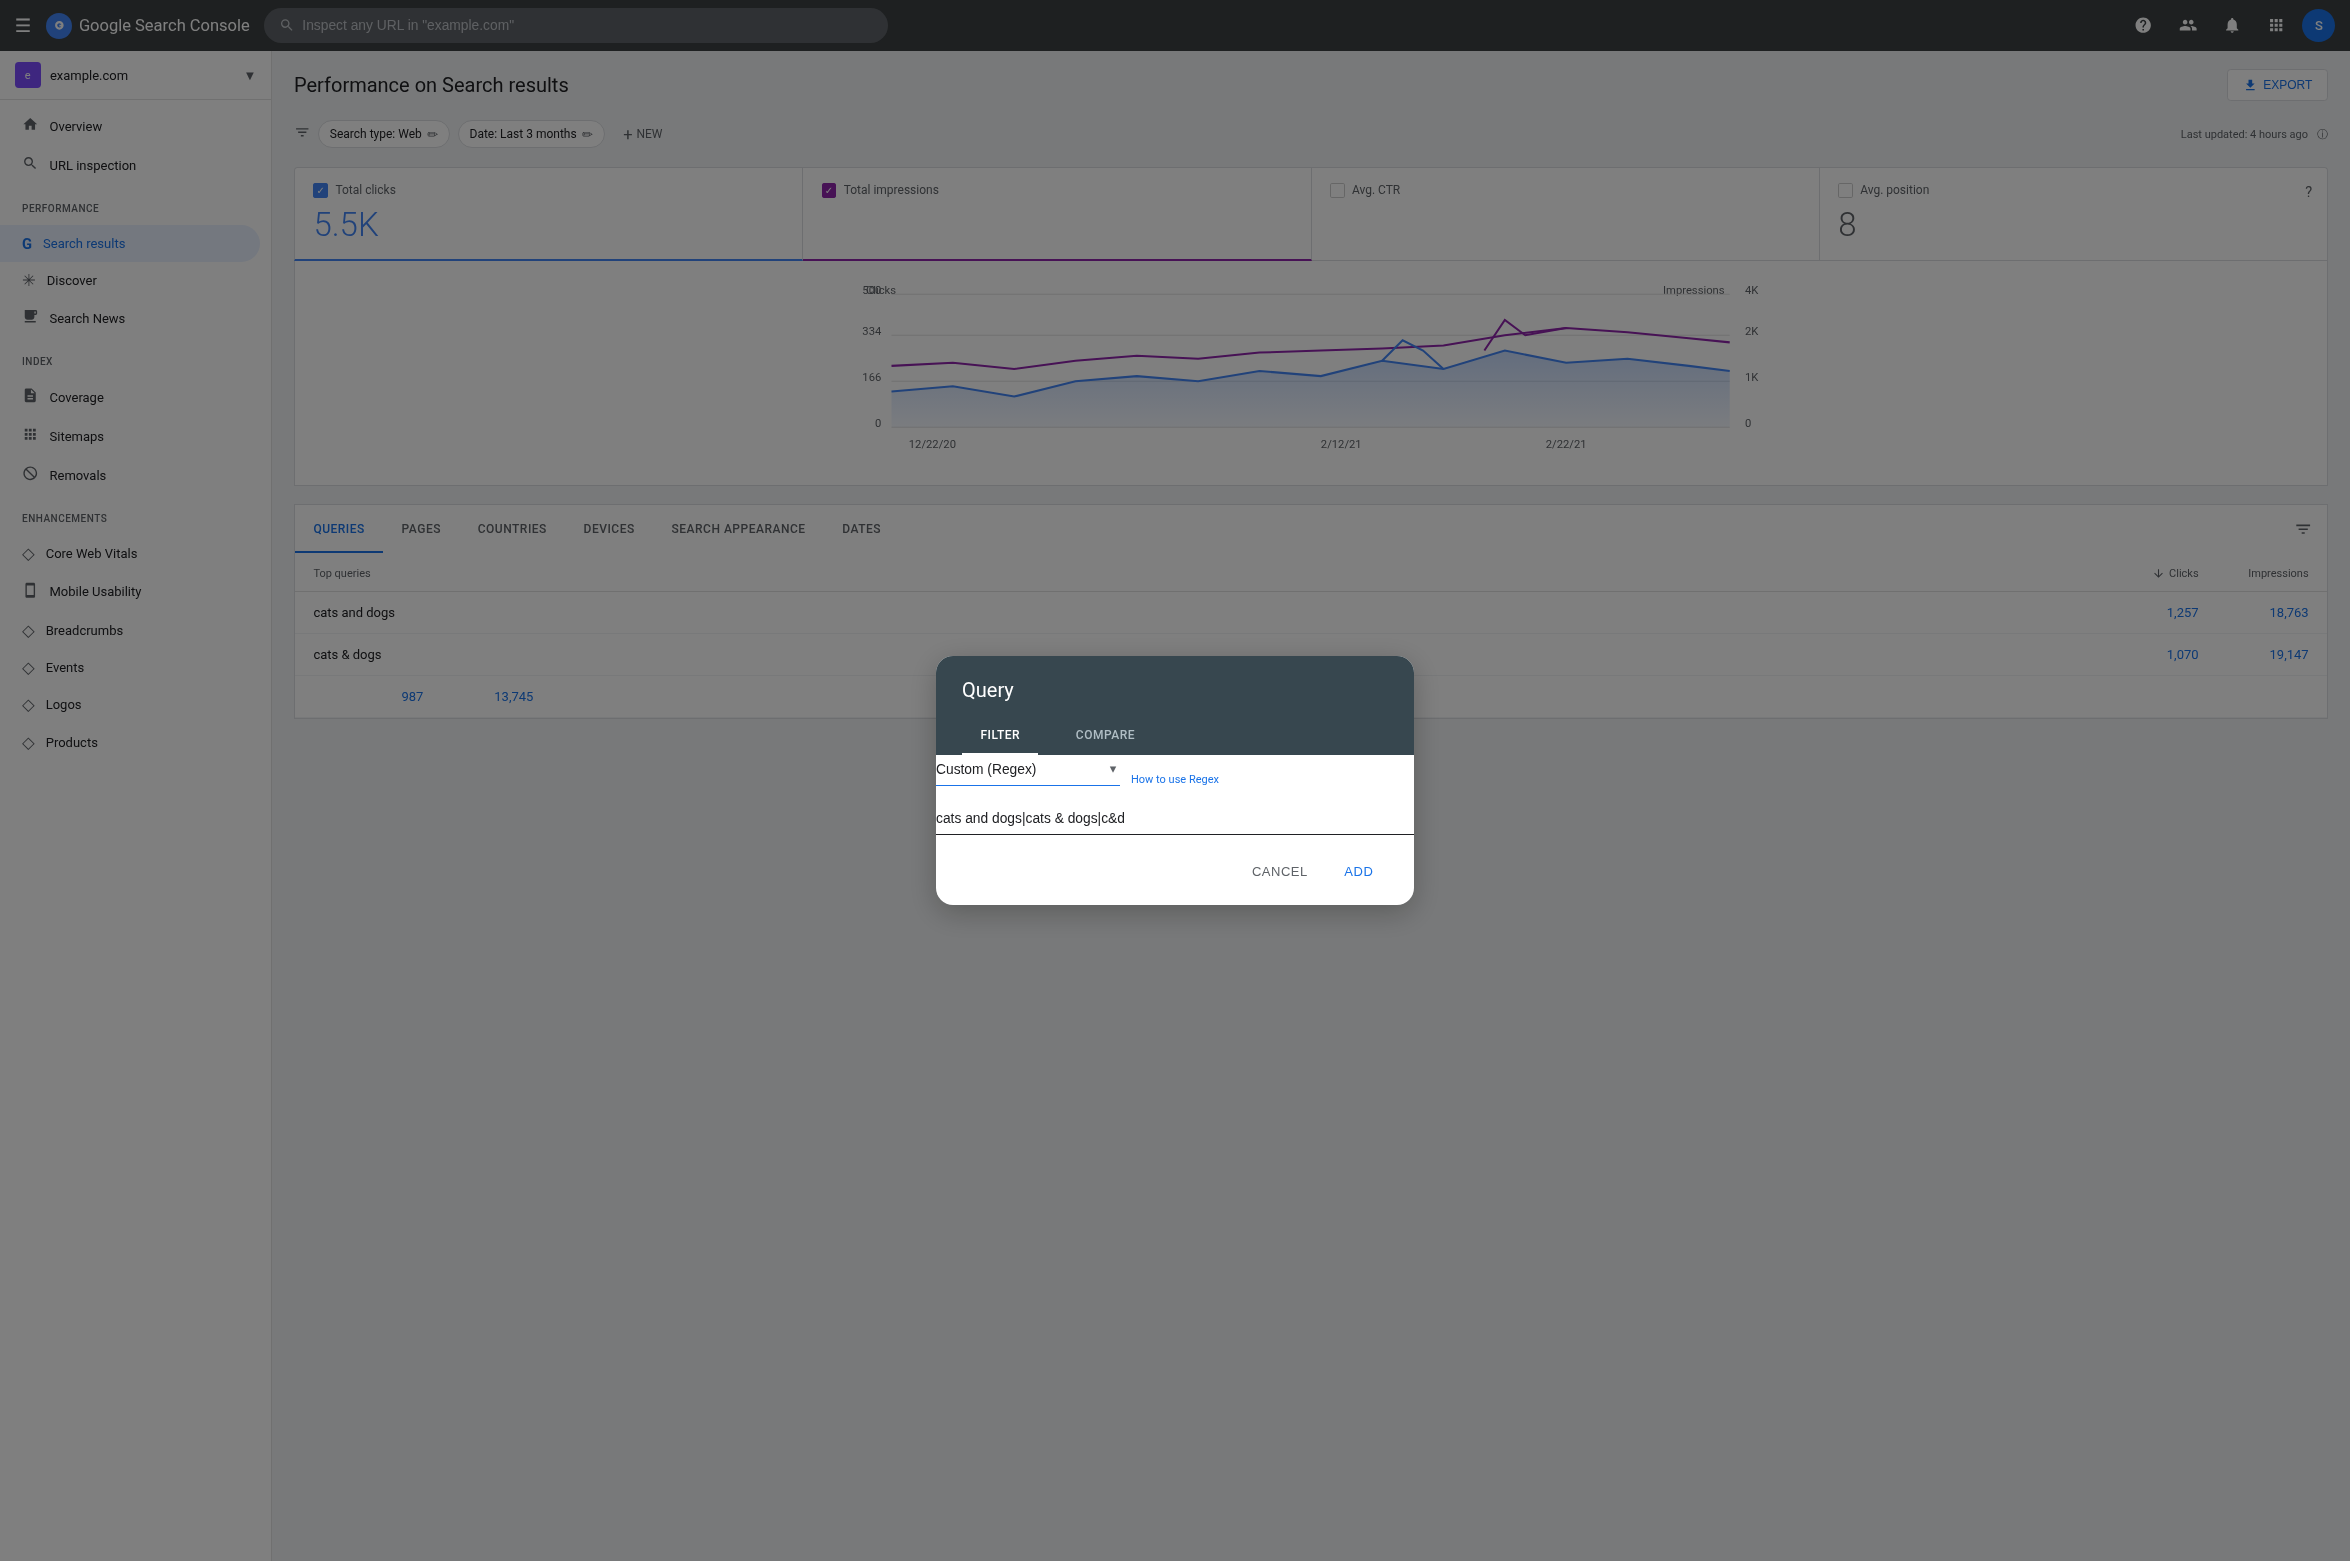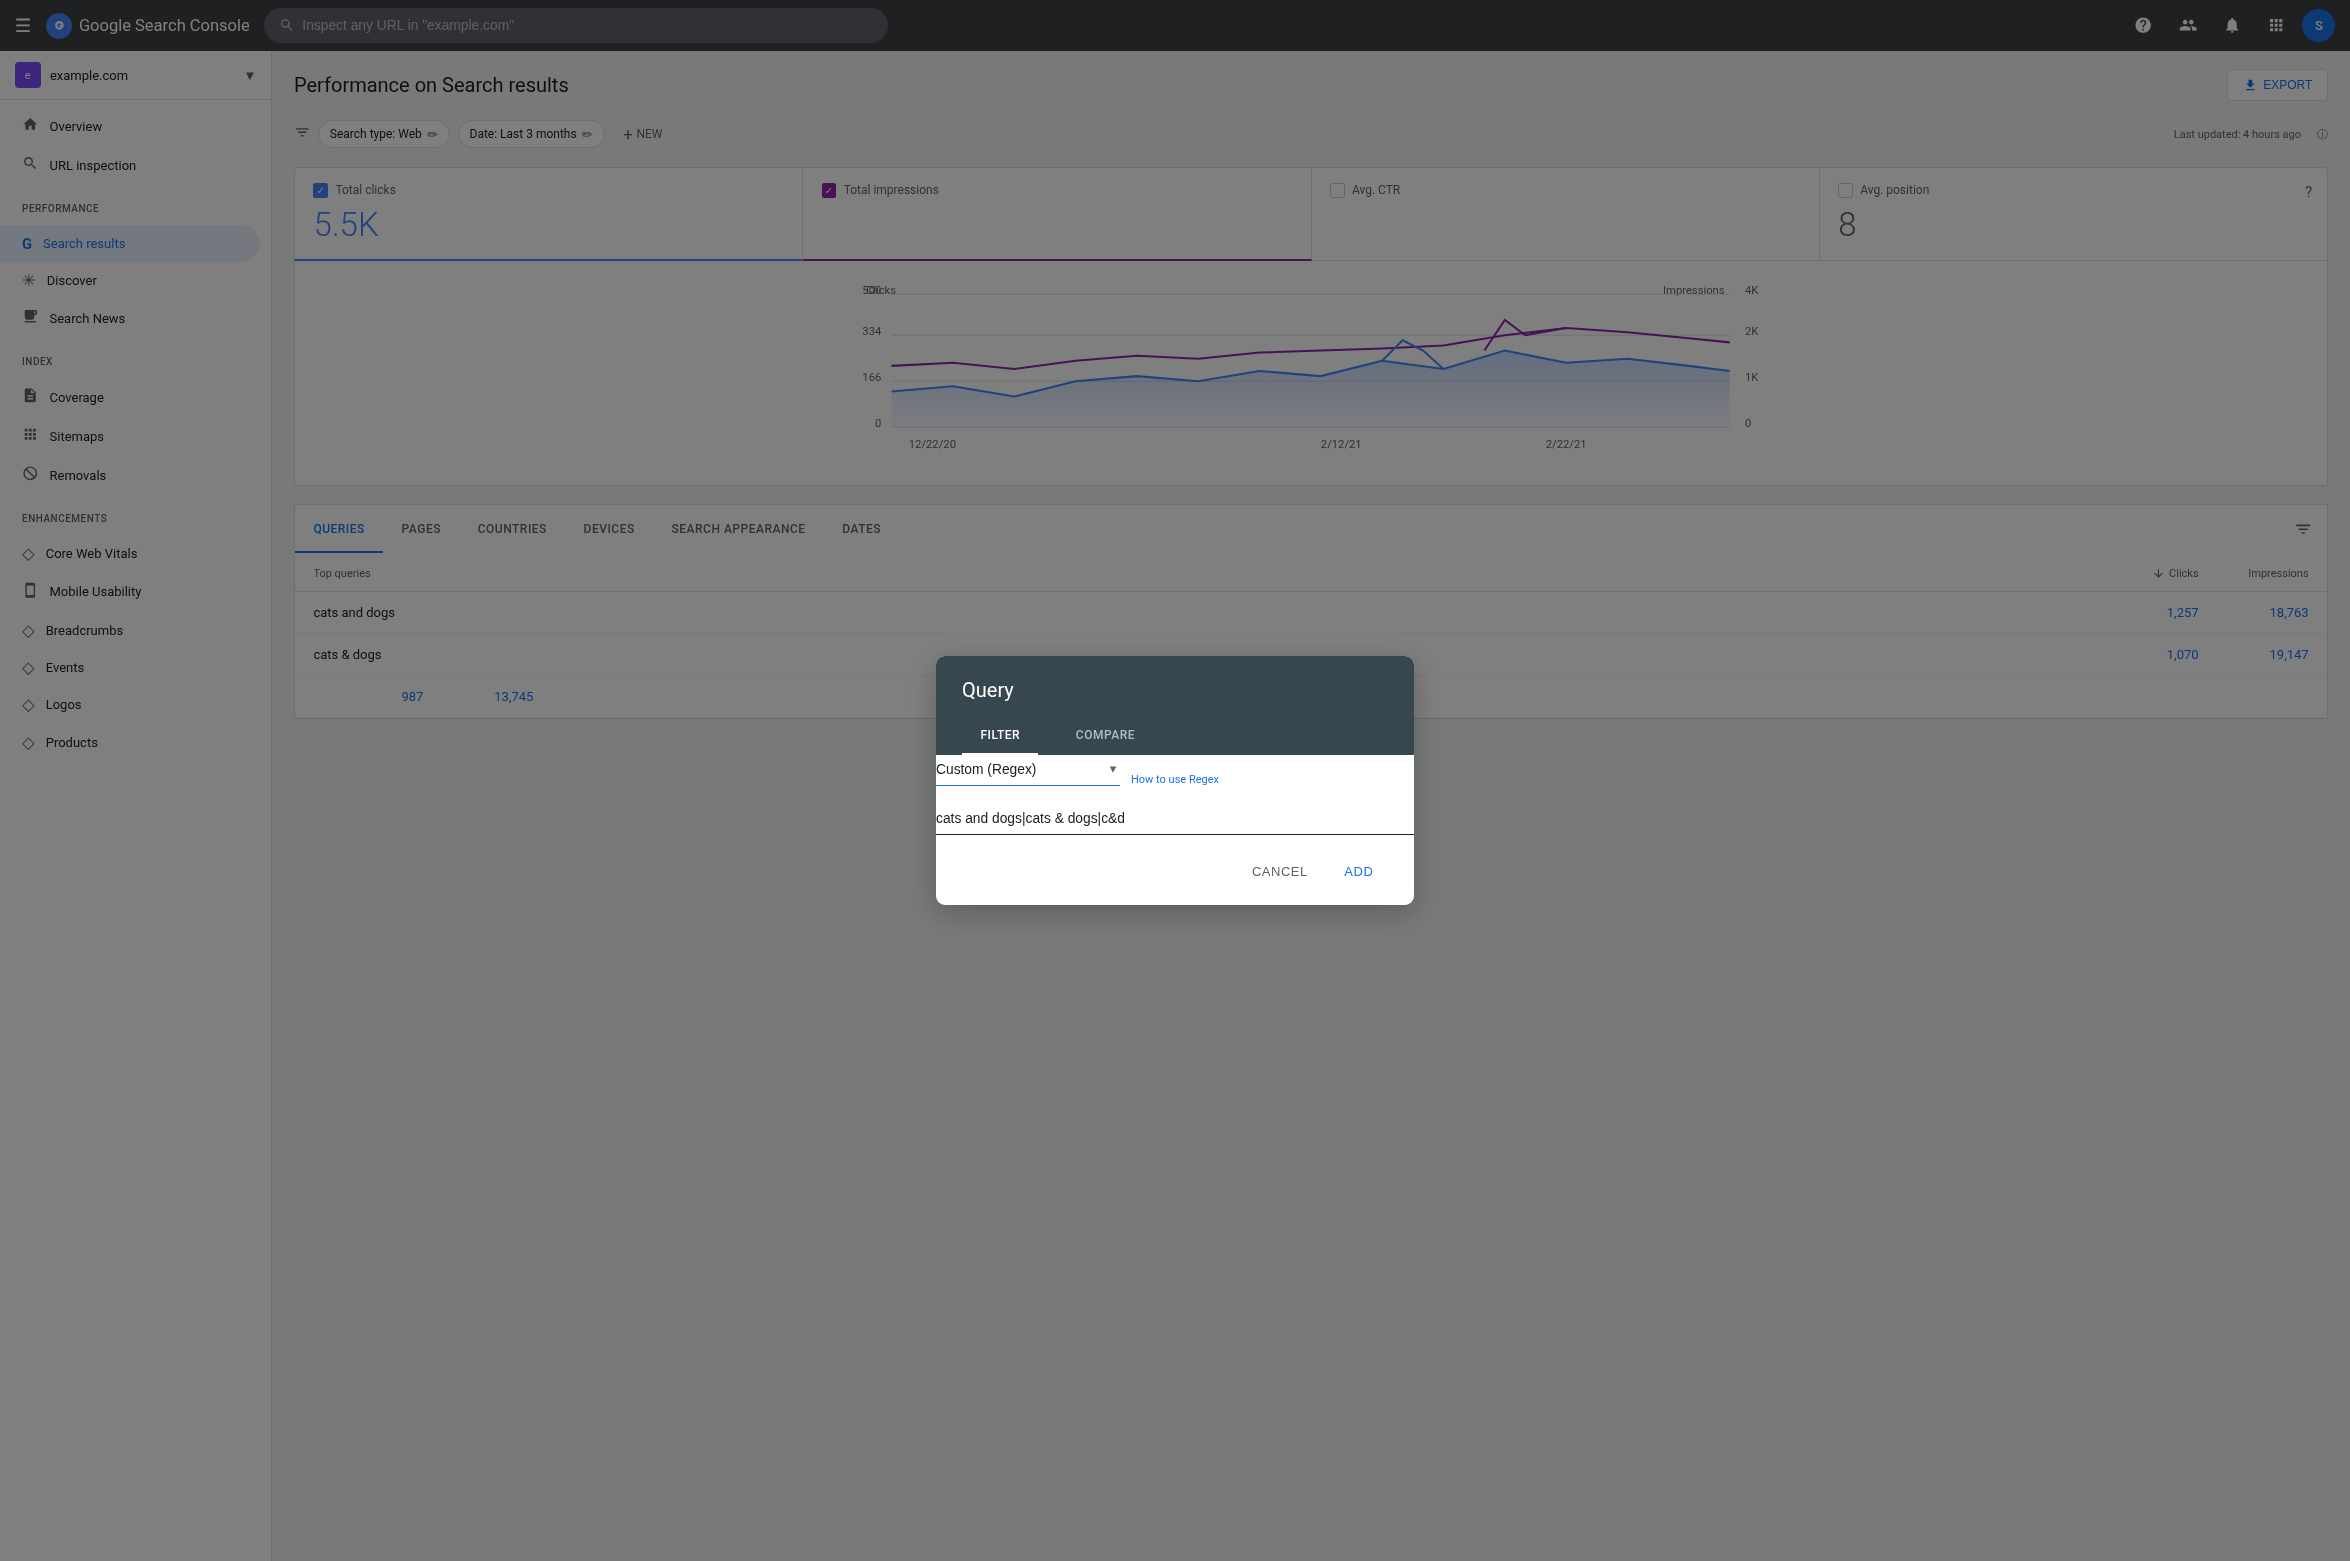--- a/index.html
+++ b/index.html
@@ -58,21 +58,21 @@
     .export-btn { display: flex; align-items: center; gap: 5.5px; padding: 7.3px 14.7px; border: 0.9px solid #dadce0; border-radius: 3.7px; background: #fff; cursor: pointer; font-size: 12px; color: #1a73e8; }
 
     
     .filter-bar { display: flex; align-items: center; gap: 7.3px; margin-bottom: 18.4px; }
     .filter-chip {
       display: flex; align-items: center; gap: 5.5px; padding: 5.5px 11px;
       border: 0.9px solid #dadce0; border-radius: 14.7px; background: #fff; cursor: pointer; font-size: 12px; color: #202124;
     }
     .filter-chip .edit-icon { color: #5f6368; font-size: 13px; }
     .new-btn { display: flex; align-items: center; gap: 3.7px; padding: 5.5px 11px; cursor: pointer; font-size: 12px; color: #5f6368; }
-    .last-updated { margin-left: auto; font-size: 11px; color: #5f6368; display: flex; align-items: center; gap: 16px; }
+    .last-updated { margin-left: auto; font-size: 11px; color: #5f6368; display: flex; align-items: center; gap: 9px; }
 
     
     .metrics-row { display: flex; margin-bottom: 0; }
     .metric-card {
       flex: 1; padding: 14.7px 18.4px; border: 0.9px solid #dadce0; background: #fff;
       cursor: pointer; position: relative;
     }
     .metric-card:first-child { border-radius: 3.7px 0 0 0; }
     .metric-card + .metric-card { border-left: none; }
     .metric-card:nth-child(3) { border-right: 0.9px solid #dadce0; }
@@ -110,21 +110,21 @@
     .row-label { flex: 1; font-size: 13px; color: #202124; }
     .row-clicks { width: 110px; text-align: right; font-size: 13px; color: #1a73e8; }
     .row-impressions { width: 110px; text-align: right; font-size: 13px; color: #1a73e8; }
 
     
     .modal-overlay {
       position: fixed; top: 0; left: 0; right: 0; bottom: 0;
       background: rgba(0,0,0,0.5); z-index: 200; display: flex; align-items: center; justify-content: center;
     }
     .modal {
-      background: #fff; border-radius: 9px; width: 478px; box-shadow: 0 7.3px 29px rgba(0,0,0,0.24);
+      background: #fff; border-radius: 17px; width: 478px; box-shadow: 0 7.3px 29px rgba(0,0,0,0.24);
       overflow: hidden;
     }
     .modal-header { background: #37474f; padding: 22px 26px 0; }
     .modal-title { color: #fff; font-size: 20px; font-weight: 400; margin-bottom: 14.7px; }
     .modal-tabs { display: flex; gap: 19px; }
     .modal-tab {
       padding: 11px 18.4px; font-size: 12px; font-weight: 500; color: #b0bec5;
       cursor: pointer; letter-spacing: 0.5px; text-transform: uppercase; border-bottom: 2.8px solid transparent;
     }
     .modal-tab.active { color: #fff; border-bottom-color: #fff; }

